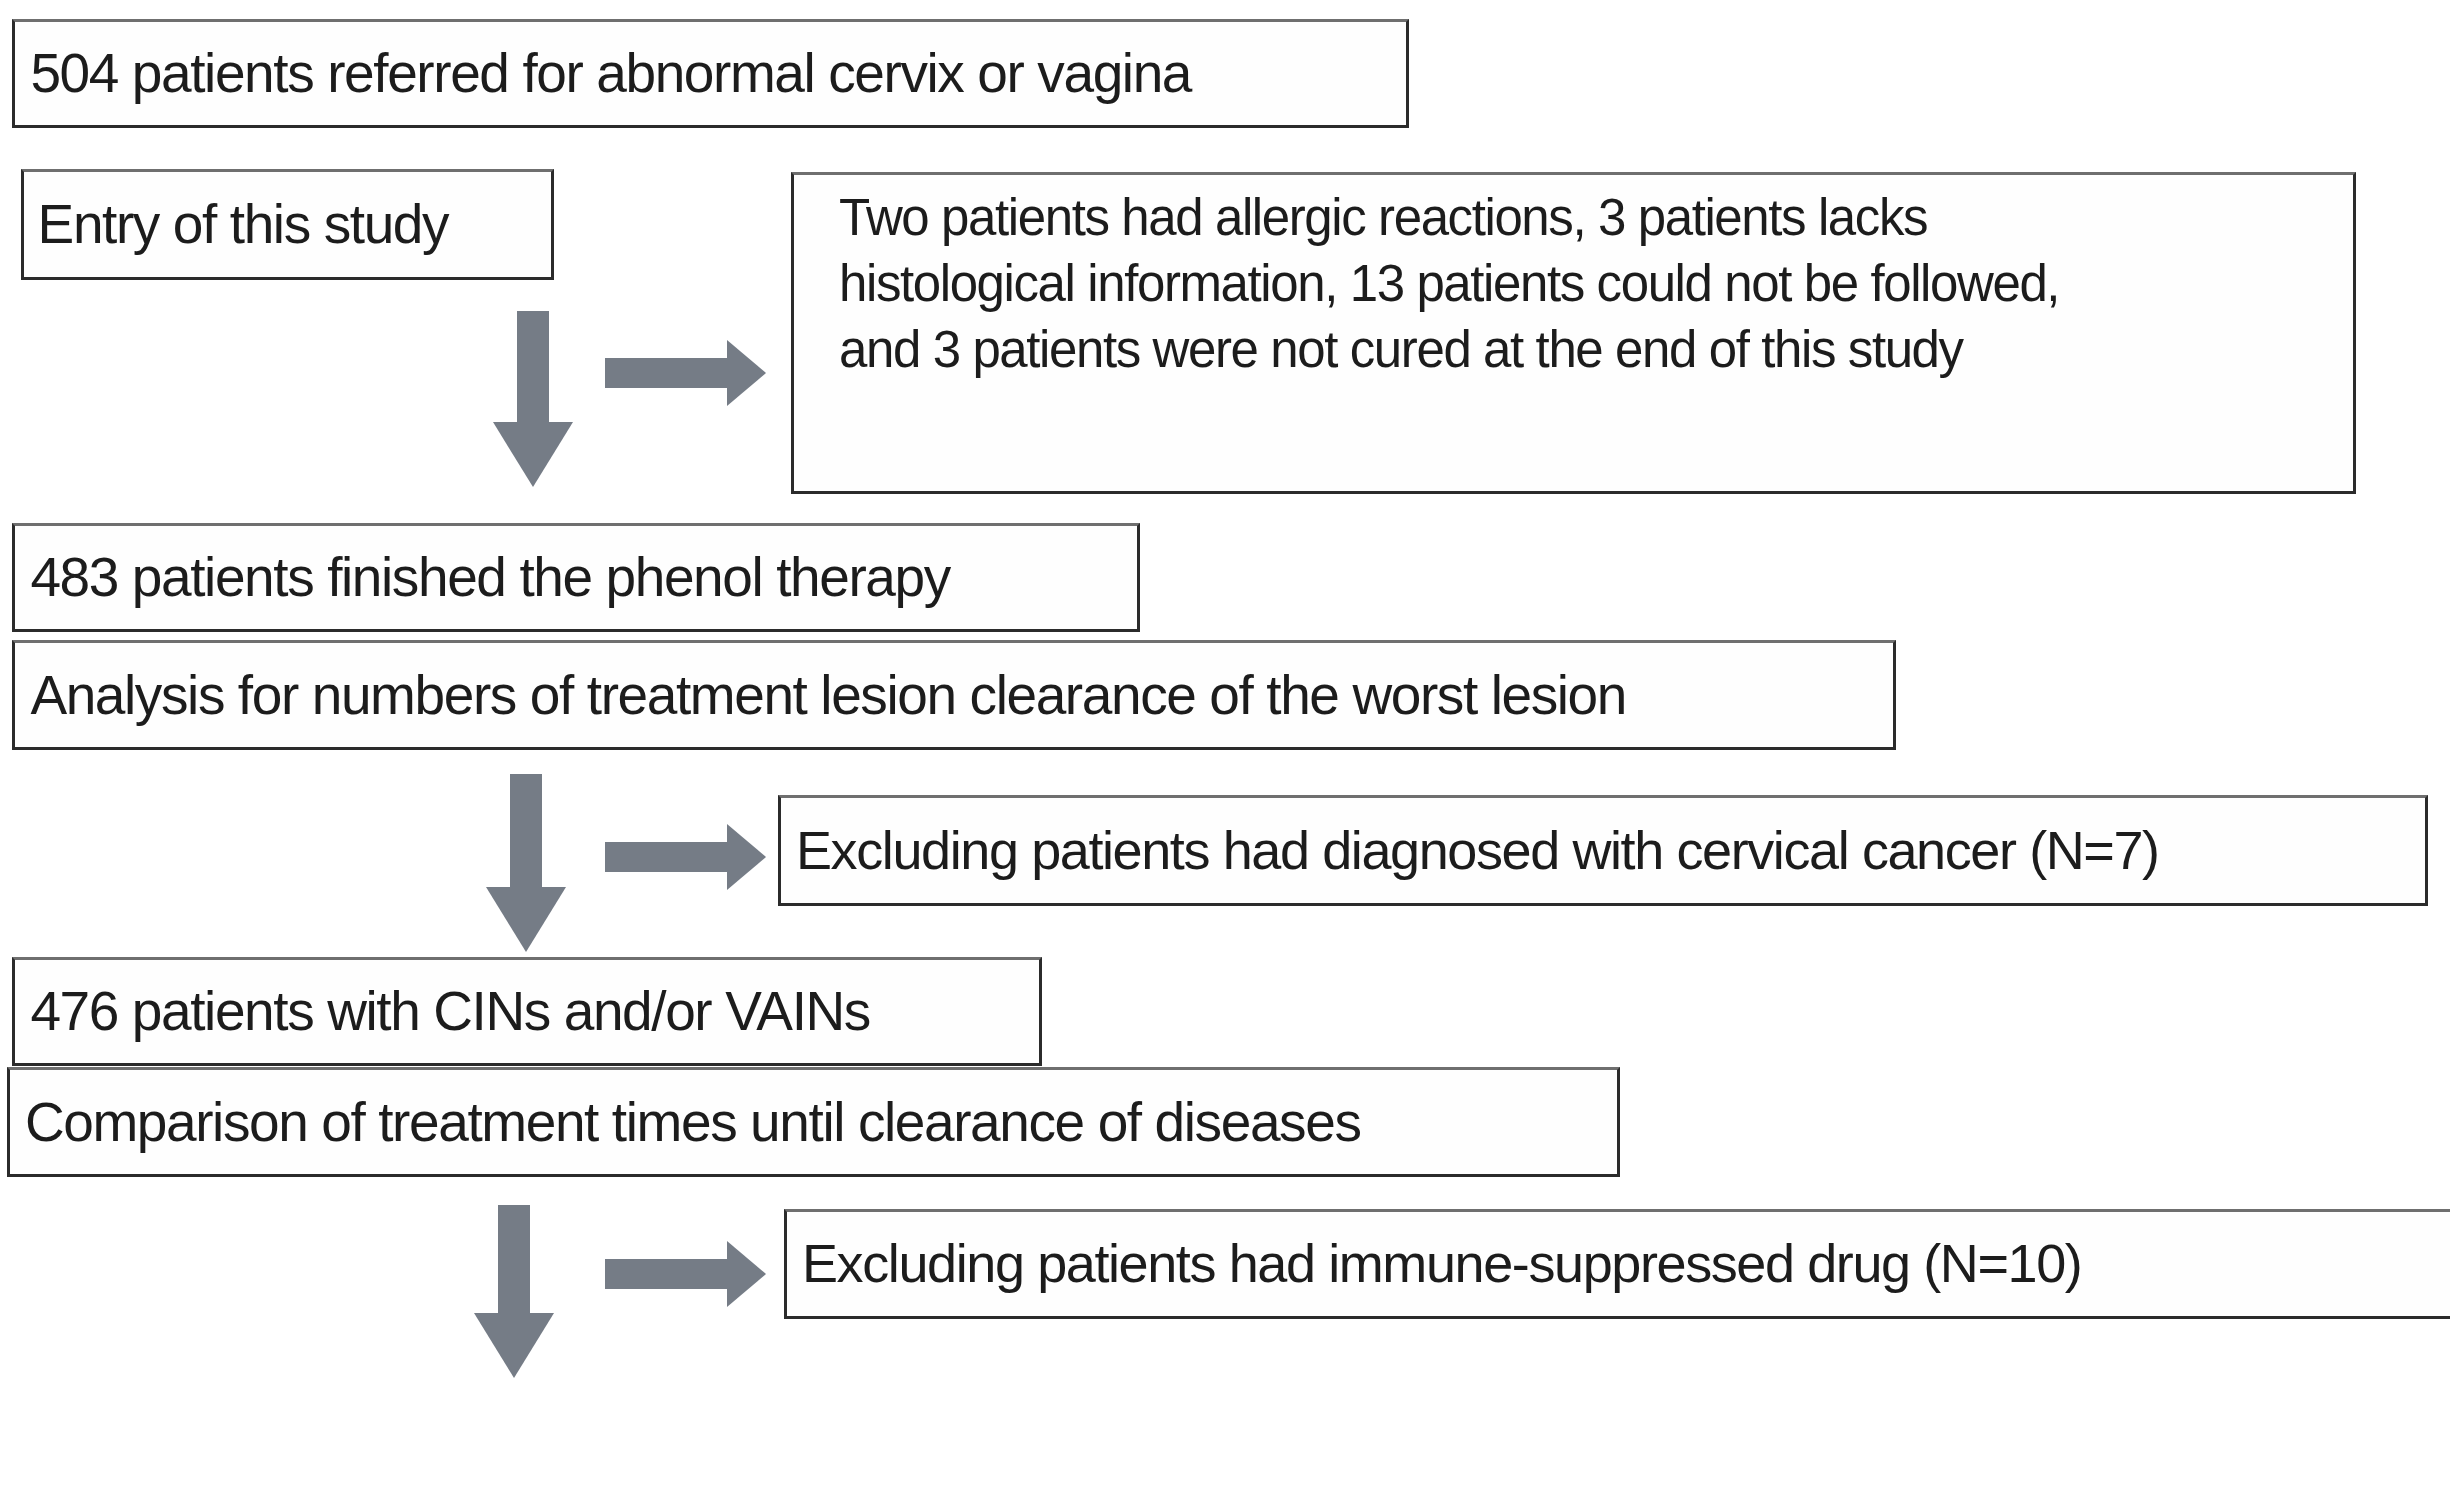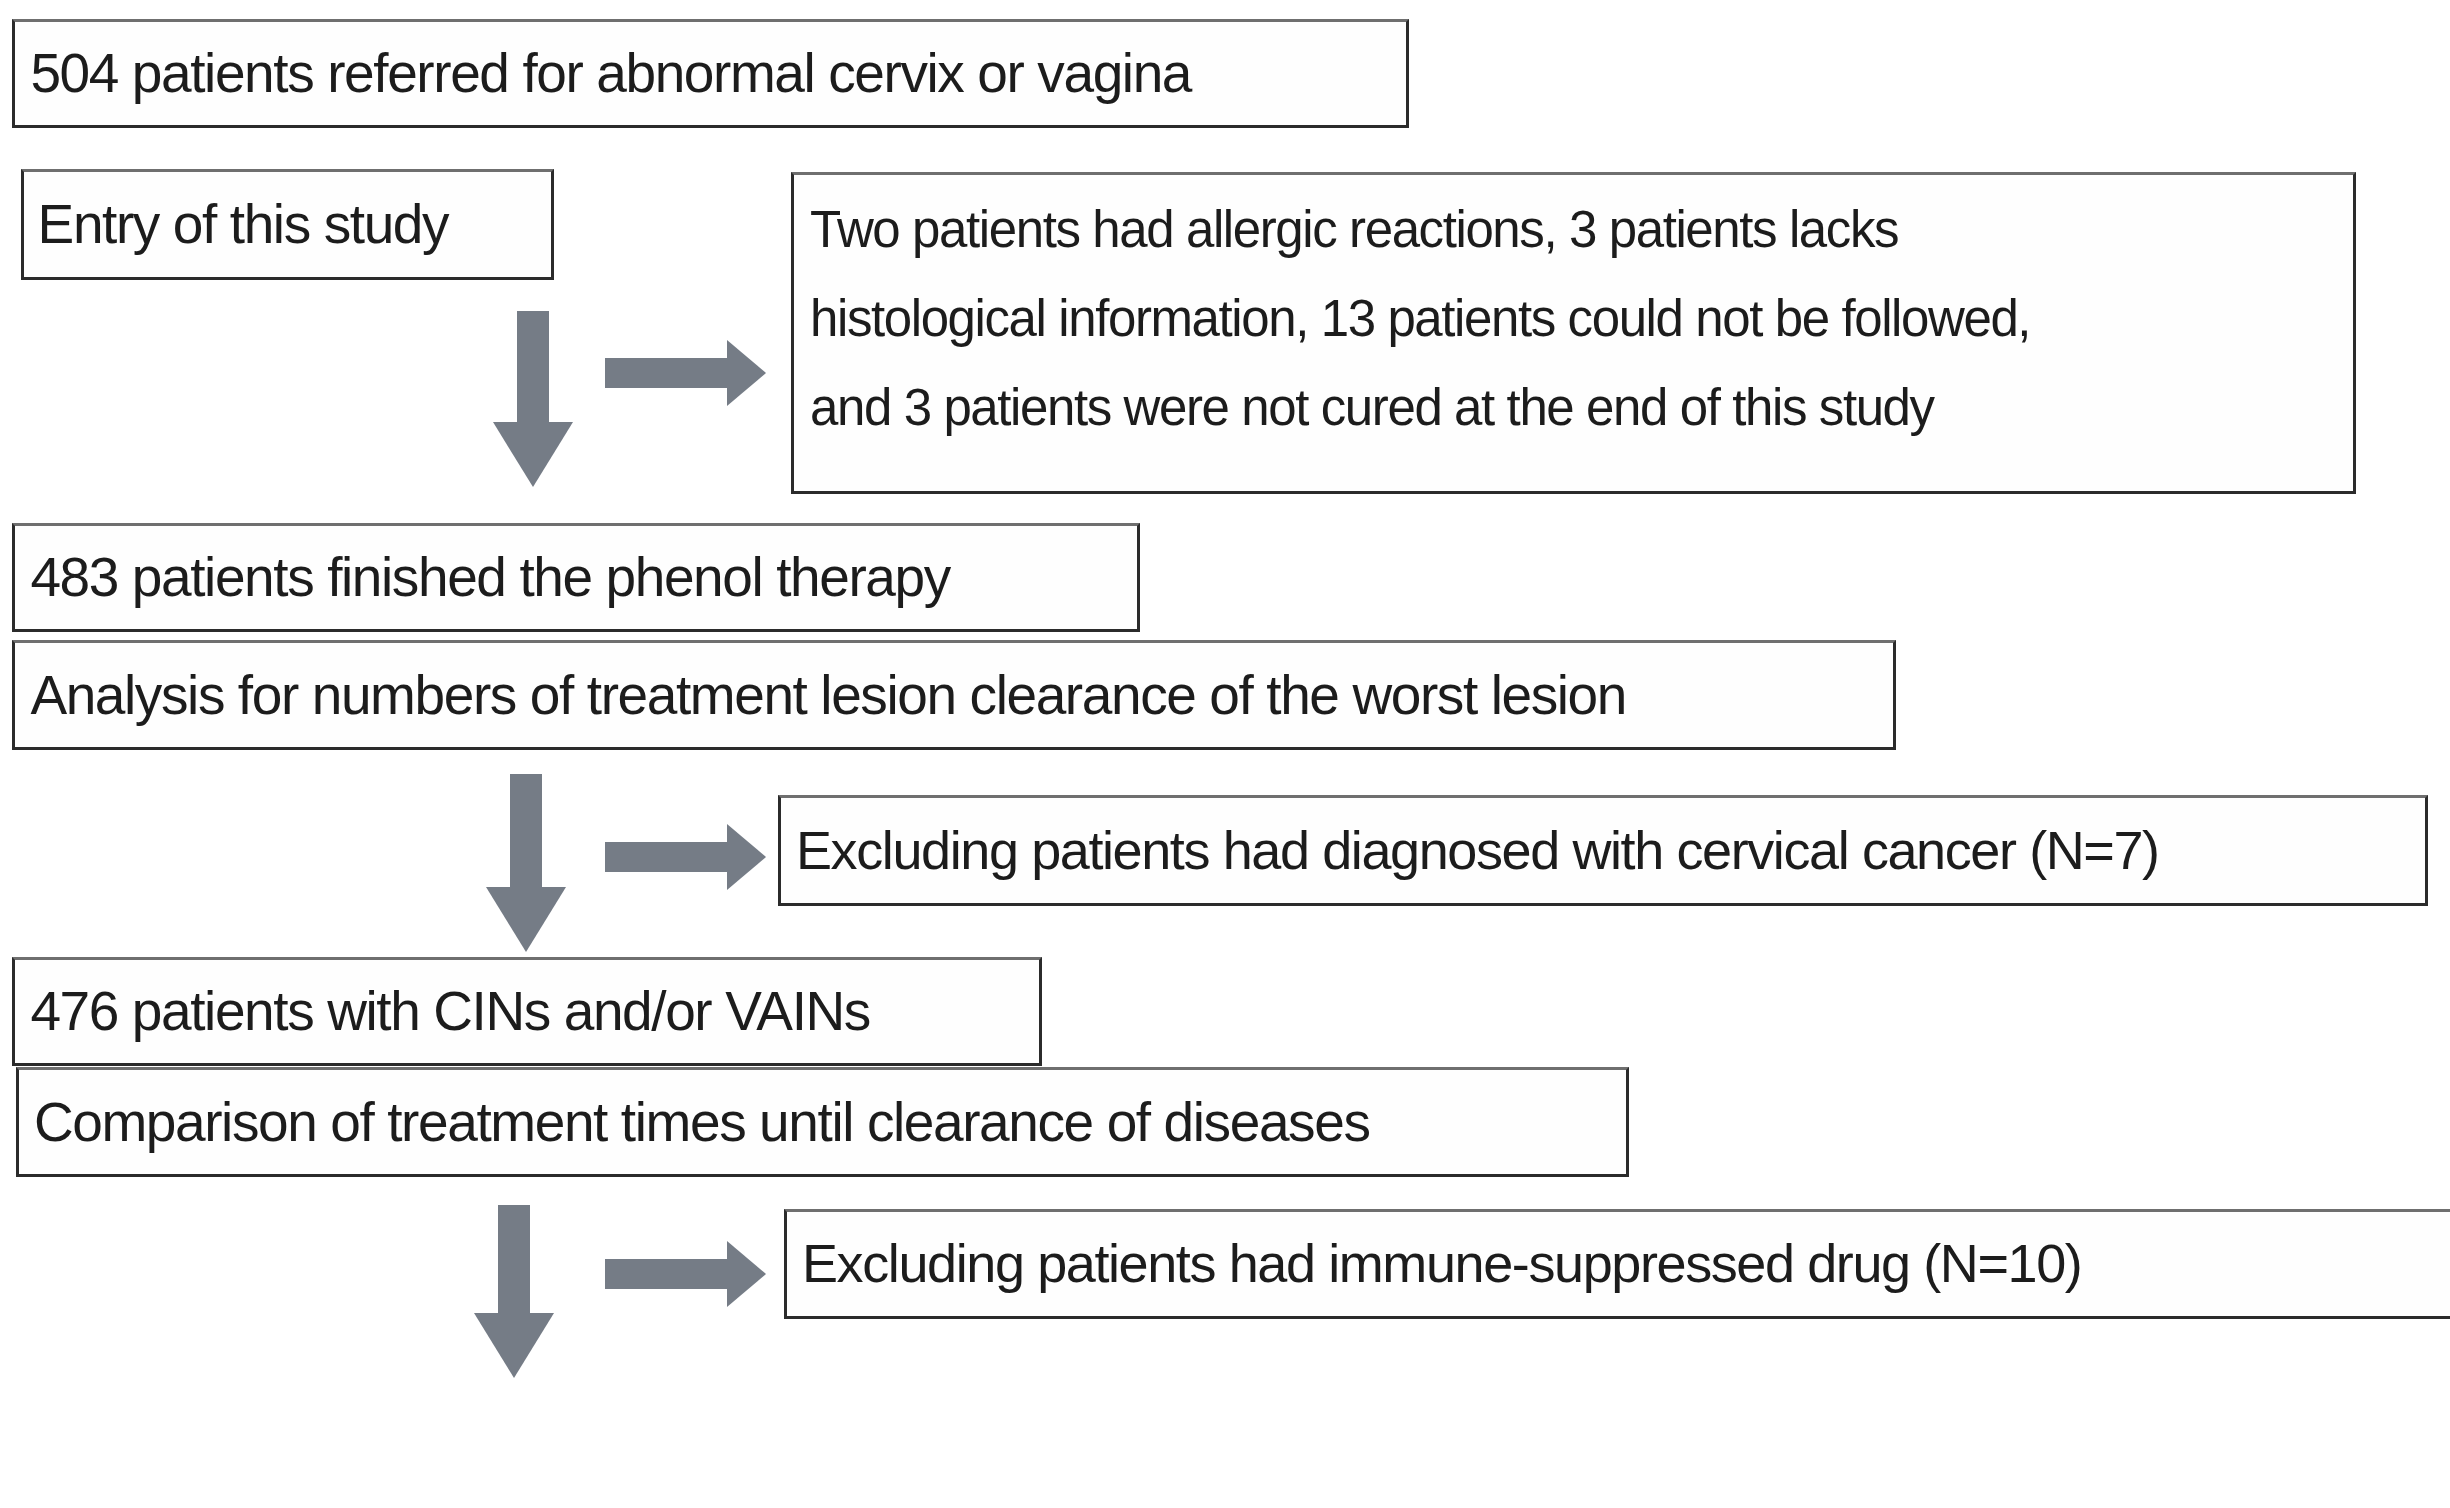--- a/index.html
+++ b/index.html
@@ -27,34 +27,34 @@
     font-size: 55px;
     letter-spacing: -1.4px;
     padding-left: 15px;
     padding-right: 6.9px;
     white-space: nowrap;
     line-height: 1.1;
   }
   .box.multiline {
     white-space: pre-line;
     font-size: 51px;
-    line-height: 89px;
+    line-height: 66px;
     align-items: flex-start;
     padding-top: 9.6px;
-    padding-left: 16px;
+    padding-left: 45px;
   }
   .box.side2, .box.side3 { font-size: 54px; }
   .b-a { left: 12.4px;   top: 19px;   width: 1397px; height: 109px; }
   .b-b { left: 20.6px;   top: 169px;  width: 533px;  height: 111px; padding-left: 14px; }
   .s-1 { left: 791px; top: 172px;  width: 1565px; height: 322px; }
   .b-c { left: 12.4px;   top: 505px;  width: 1128px; height: 109px; margin-top: 18px; }
   .b-d { left: 12.4px;   top: 640px;  width: 1884px; height: 110px; }
   .s-2 { left: 778px; top: 795px; width: 1650px; height: 111px; }
   .b-e { left: 12.4px;   top: 957px; width: 1030px; height: 109px; }
-  .b-f { left: 6.9px;   top: 1067px; width: 1613px; height: 110px; margin-left: 9px; }
+  .b-f { left: 6.9px;   top: 1067px; width: 1613px; height: 110px; }
   .s-3 { left: 784px; top: 1209px; width: 1840px; height: 110px; }
   .b-g { left: 20.6px;   top: 1371px; width: 2022px; height: 110px; }
 
   
   .v-arrow {
     position: absolute;
     width: 80px;
   }
   .v-arrow .shaft {
     width: 32px;

